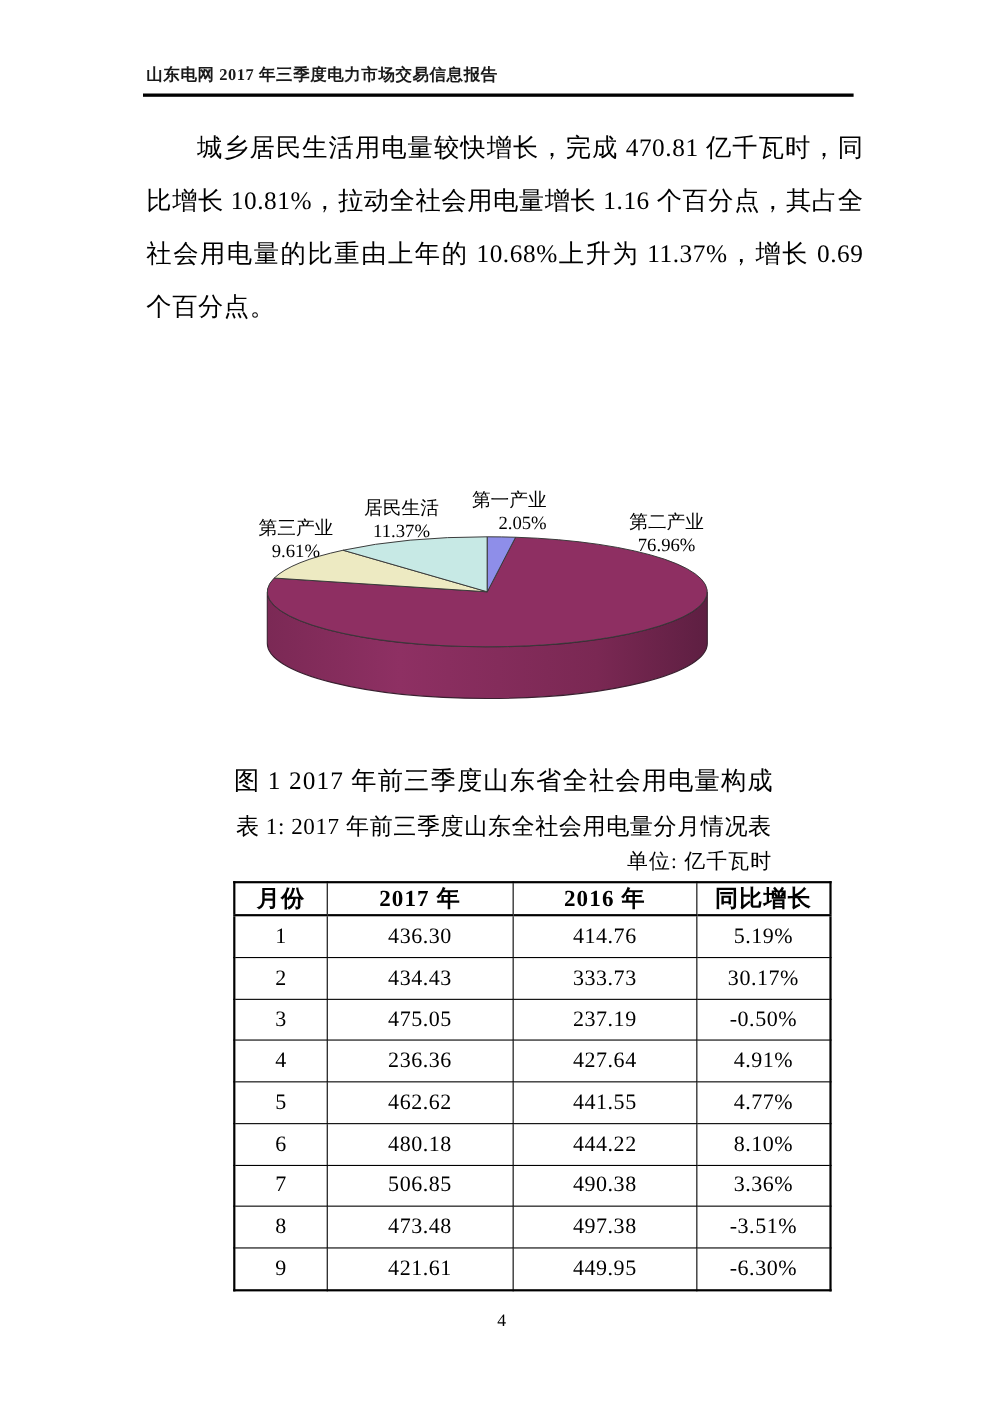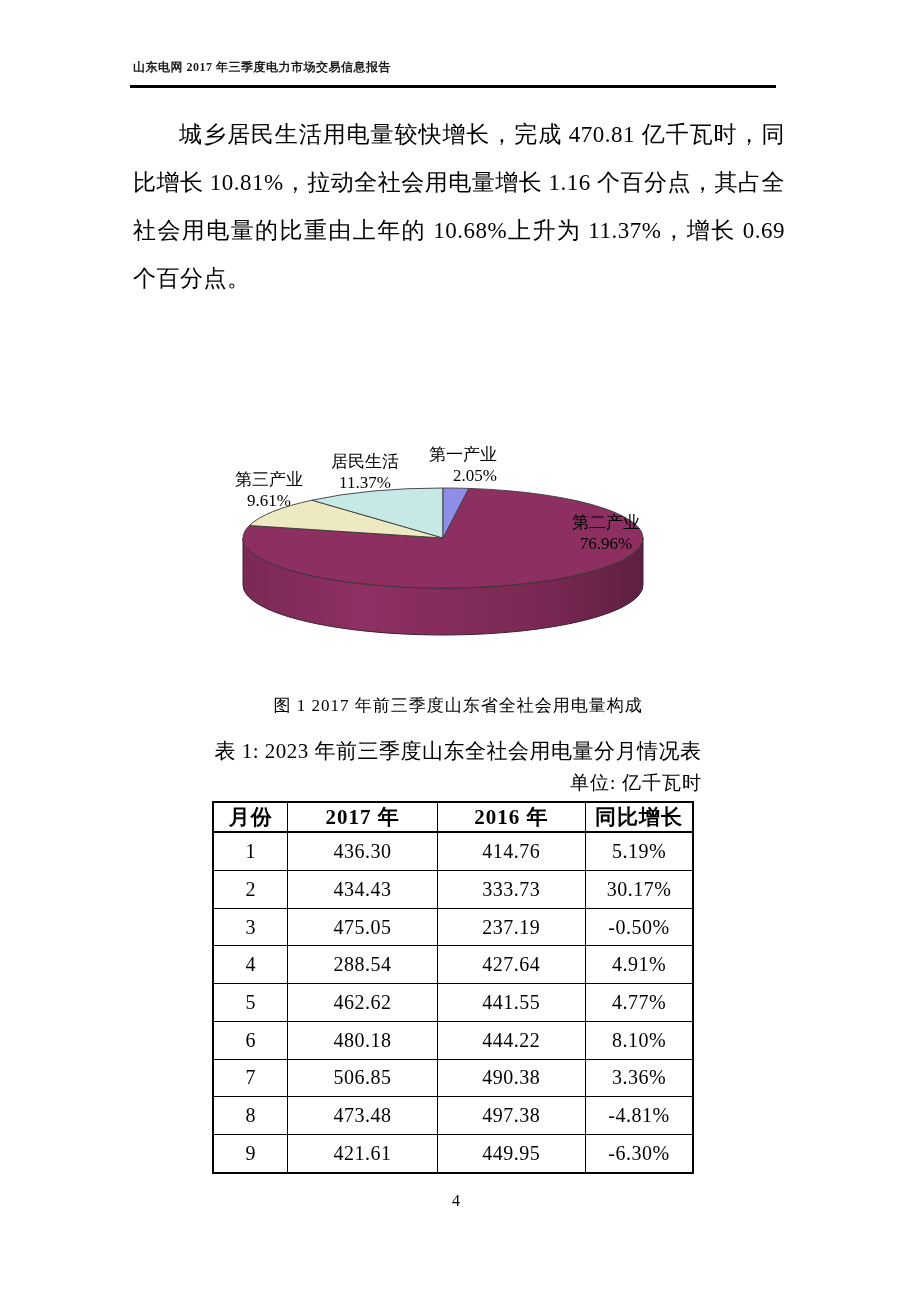--- a/index.html
+++ b/index.html
@@ -4,46 +4,46 @@
 <style>
   * { margin:0; padding:0; box-sizing:border-box; }
   html,body { background:#e8e8e8; }
   .page {
     position:relative; width:912px; height:1290px; margin:0 auto;
     background:#ffffff; overflow:hidden;
     font-family:"Liberation Serif","DejaVu Serif",serif; color:#000;
   }
   .running-head {
     position:absolute; left:133px; top:59px; width:660px;
-    font-size:12px; font-weight:bold; letter-spacing:0.5px; color:#1a1a1a;
+    font-size:15px; font-weight:bold; letter-spacing:0.5px; color:#1a1a1a;
   }
   .head-rule { position:absolute; left:130px; top:85px; width:646px; height:3px; background:#000; }
   .body-text { position:absolute; left:133px; top:111px; width:652px; }
   .body-text p {
     font-size:23px; line-height:48px; text-align:justify; letter-spacing:0.5px;
   }
   .body-text p.indent { text-indent:46px; }
   .chart { position:absolute; left:160px; top:440px; width:566px; height:235px; }
   .chart svg { position:absolute; left:0; top:0; }
   .pie-label {
     position:absolute; transform:translateX(-50%); text-align:center;
     font-size:17px; line-height:21px; white-space:nowrap; color:#000;
   }
   .fig-caption {
     position:absolute; left:133px; top:694px; width:650px; text-align:center;
-    font-size:17px; letter-spacing:1px;font-family:Liberation Serif, serif;
+    font-size:23px; letter-spacing:1px;font-family:Liberation Serif, serif;
   }
   .tbl-caption {
     position:absolute; left:133px; top:737px; width:650px; text-align:center;
     font-size:21px; letter-spacing:0.5px;
   }
   .unit-note {
     position:absolute; right:210px; top:770px; font-size:19px; letter-spacing:1px;
   }
-  .tbl-wrap { position:absolute; left:212px; top:801px; width:482px; height:373px; }
+  .tbl-wrap { position:absolute; left:212px; top:801px; width:544px; height:373px; }
   table.data {
     width:100%; height:100%; border-collapse:collapse; table-layout:fixed;
     border:2px solid #000;
   }
   table.data col:nth-child(1){ width:15.6%; }
   table.data col:nth-child(2){ width:31.1%; }
   table.data col:nth-child(3){ width:30.9%; }
   table.data col:nth-child(4){ width:22.4%; }
   table.data th {
     border:1px solid #000; border-bottom:2px solid #000;
@@ -91,28 +91,28 @@
       <span>9.61%</span>
     </div>
     <div class="pie-label" style="left:205px; top:11px;">
       <span>居民生活</span><br>
       <span>11.37%</span>
     </div>
     <div class="pie-label" style="left:303px; top:4px;text-align:right;">
       <span>第一产业</span><br>
       <span>2.05%</span>
     </div>
-    <div class="pie-label" style="left:446px; top:24px;margin-top:48px;">
+    <div class="pie-label" style="left:446px; top:24px;">
       <span>第二产业</span><br>
       <span>76.96%</span>
     </div>
   </div>
 
   <div class="fig-caption">图 1  2017 年前三季度山东省全社会用电量构成</div>
-  <div class="tbl-caption">表 1: 2023 年前三季度山东全社会用电量分月情况表</div>
+  <div class="tbl-caption">表 1: 2017 年前三季度山东全社会用电量分月情况表</div>
   <div class="unit-note">单位: 亿千瓦时</div>
 
   <div class="tbl-wrap">
     <table class="data">
       <colgroup>
           <col>
           <col>
           <col>
           <col>
         </colgroup>
@@ -138,21 +138,21 @@
             <td>30.17%</td>
           </tr>
           <tr>
             <td>3</td>
             <td>475.05</td>
             <td>237.19</td>
             <td>-0.50%</td>
           </tr>
           <tr>
             <td>4</td>
-            <td>288.54</td>
+            <td>236.36</td>
             <td>427.64</td>
             <td>4.91%</td>
           </tr>
           <tr>
             <td>5</td>
             <td>462.62</td>
             <td>441.55</td>
             <td>4.77%</td>
           </tr>
           <tr>
@@ -164,21 +164,21 @@
           <tr>
             <td>7</td>
             <td>506.85</td>
             <td>490.38</td>
             <td>3.36%</td>
           </tr>
           <tr>
             <td>8</td>
             <td>473.48</td>
             <td>497.38</td>
-            <td>-4.81%</td>
+            <td>-3.51%</td>
           </tr>
           <tr>
             <td>9</td>
             <td>421.61</td>
             <td>449.95</td>
             <td>-6.30%</td>
           </tr>
         </tbody>
     </table>
   </div>

